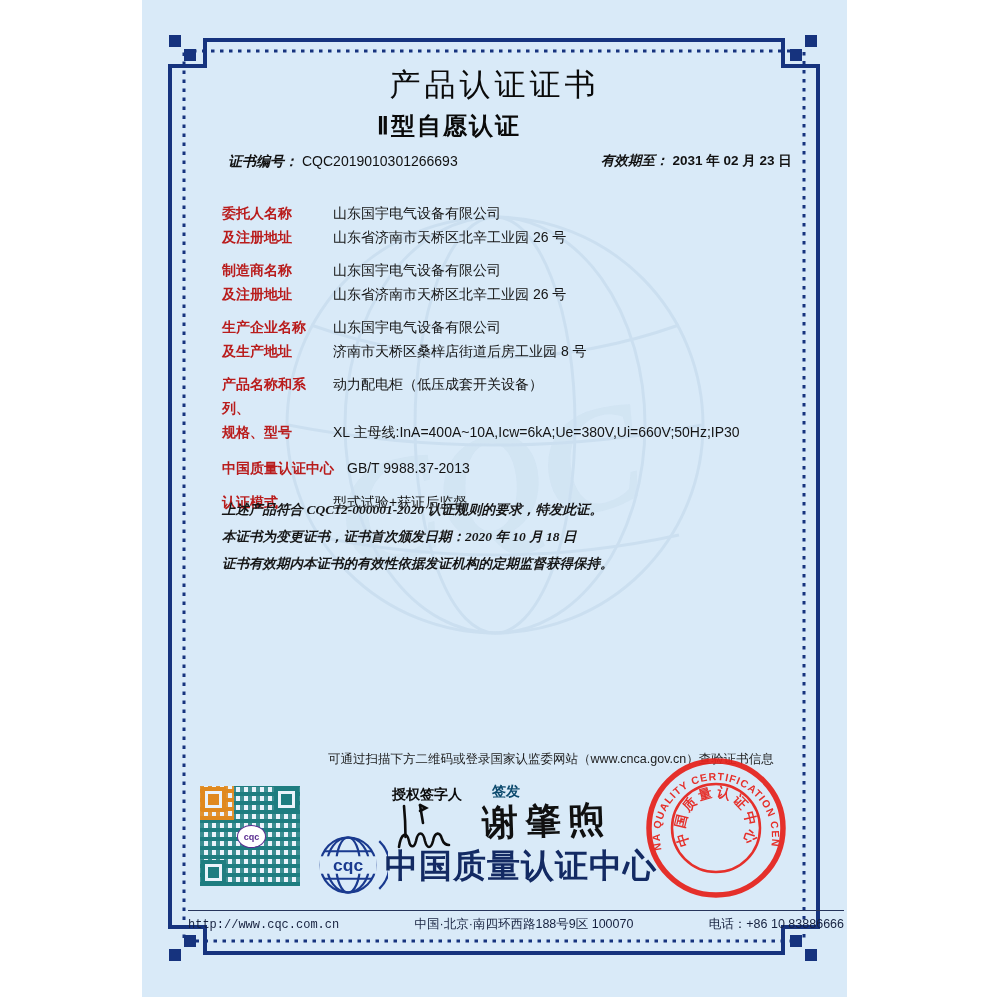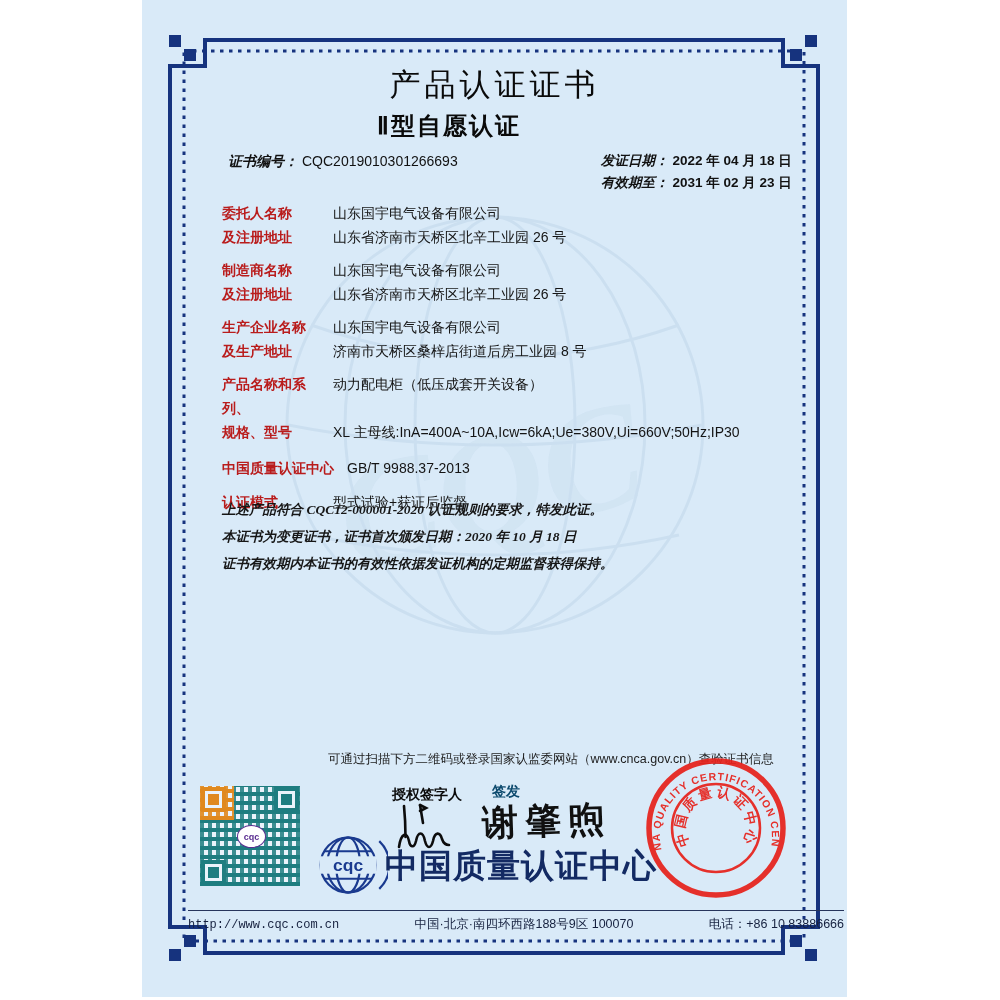--- a/index.html
+++ b/index.html
@@ -129,23 +129,20 @@
   </svg>
 
   <h1 class="title">产品认证证书</h1>
   <h2 class="subtitle">Ⅱ型自愿认证</h2>
 
   <div class="certno-block kai">
     <span>证书编号：</span><span class="val">CQC2019010301266693</span>
   </div>
 
   <div class="dates-block kai">
-    <div>
-      <span>发证日期：</span><span class="val">2022 年 04 月 18 日</span>
-    </div>
     <div>
       <span>有效期至：</span><span class="val">2031 年 02 月 23 日</span>
     </div>
   </div>
 
   <div class="fields">
     <div class="fgroup">
       <div class="frow">
           <span class="lbl">委托人名称</span>
           <span class="val">山东国宇电气设备有限公司</span>

